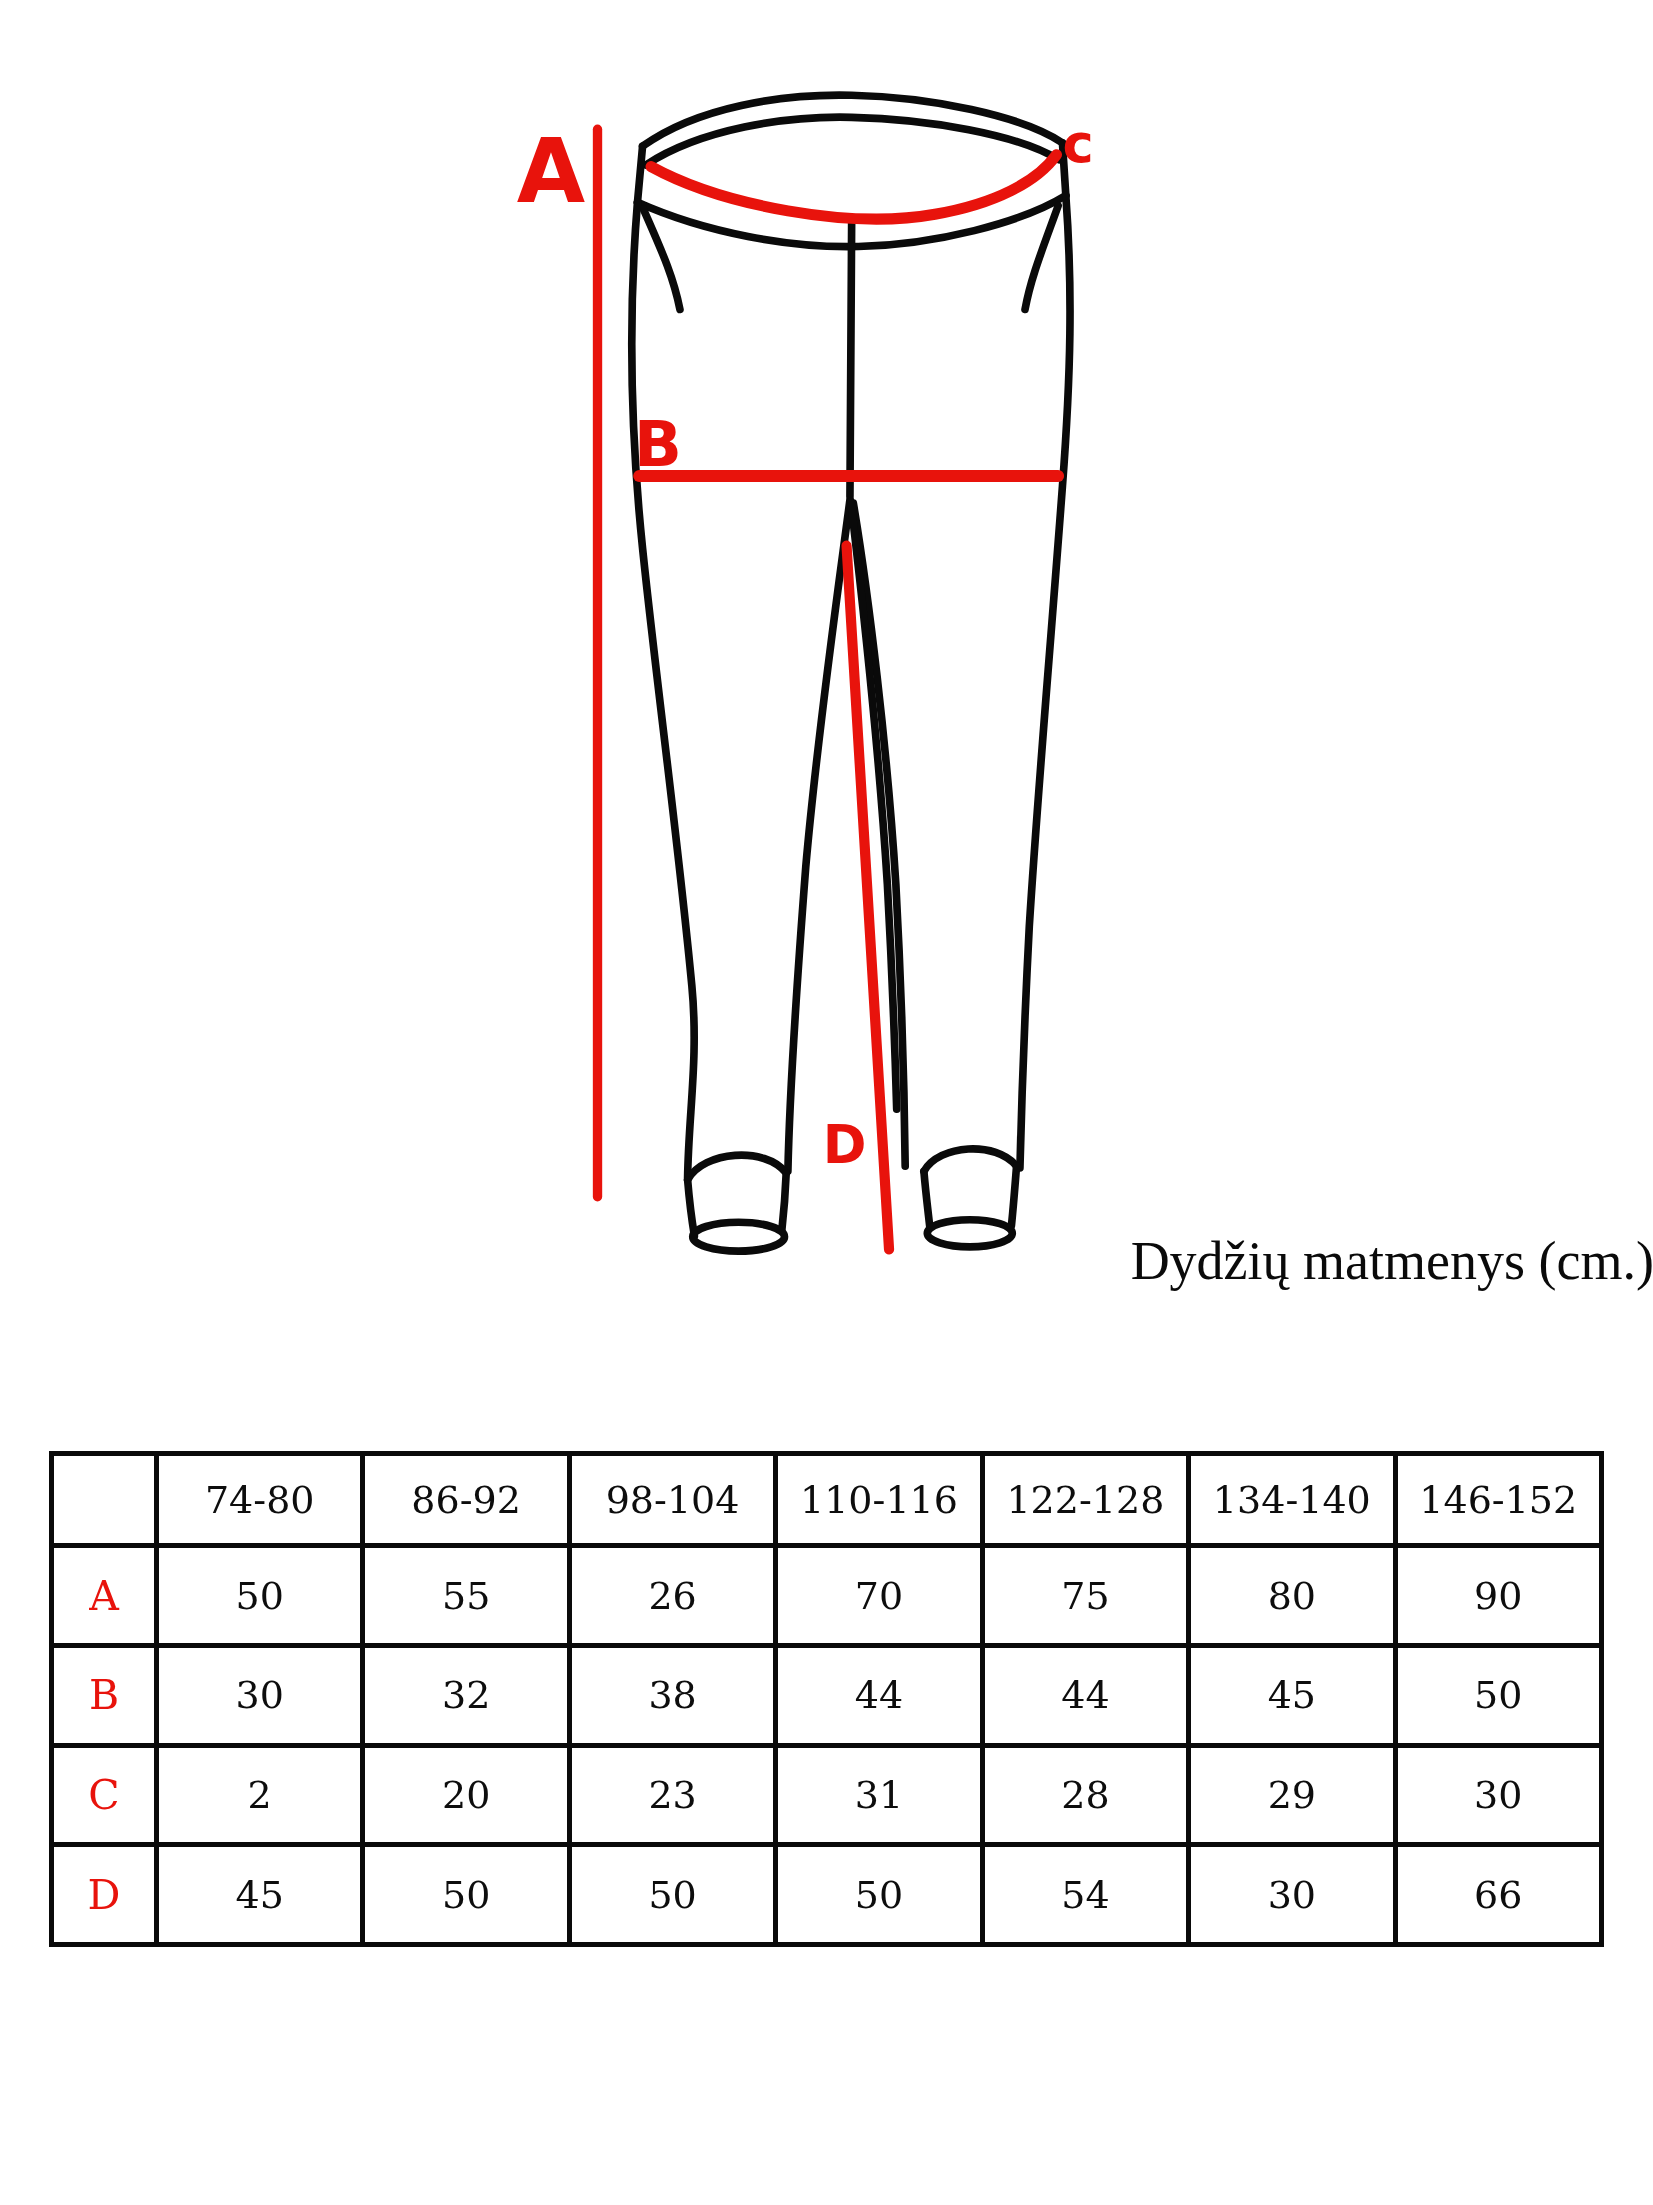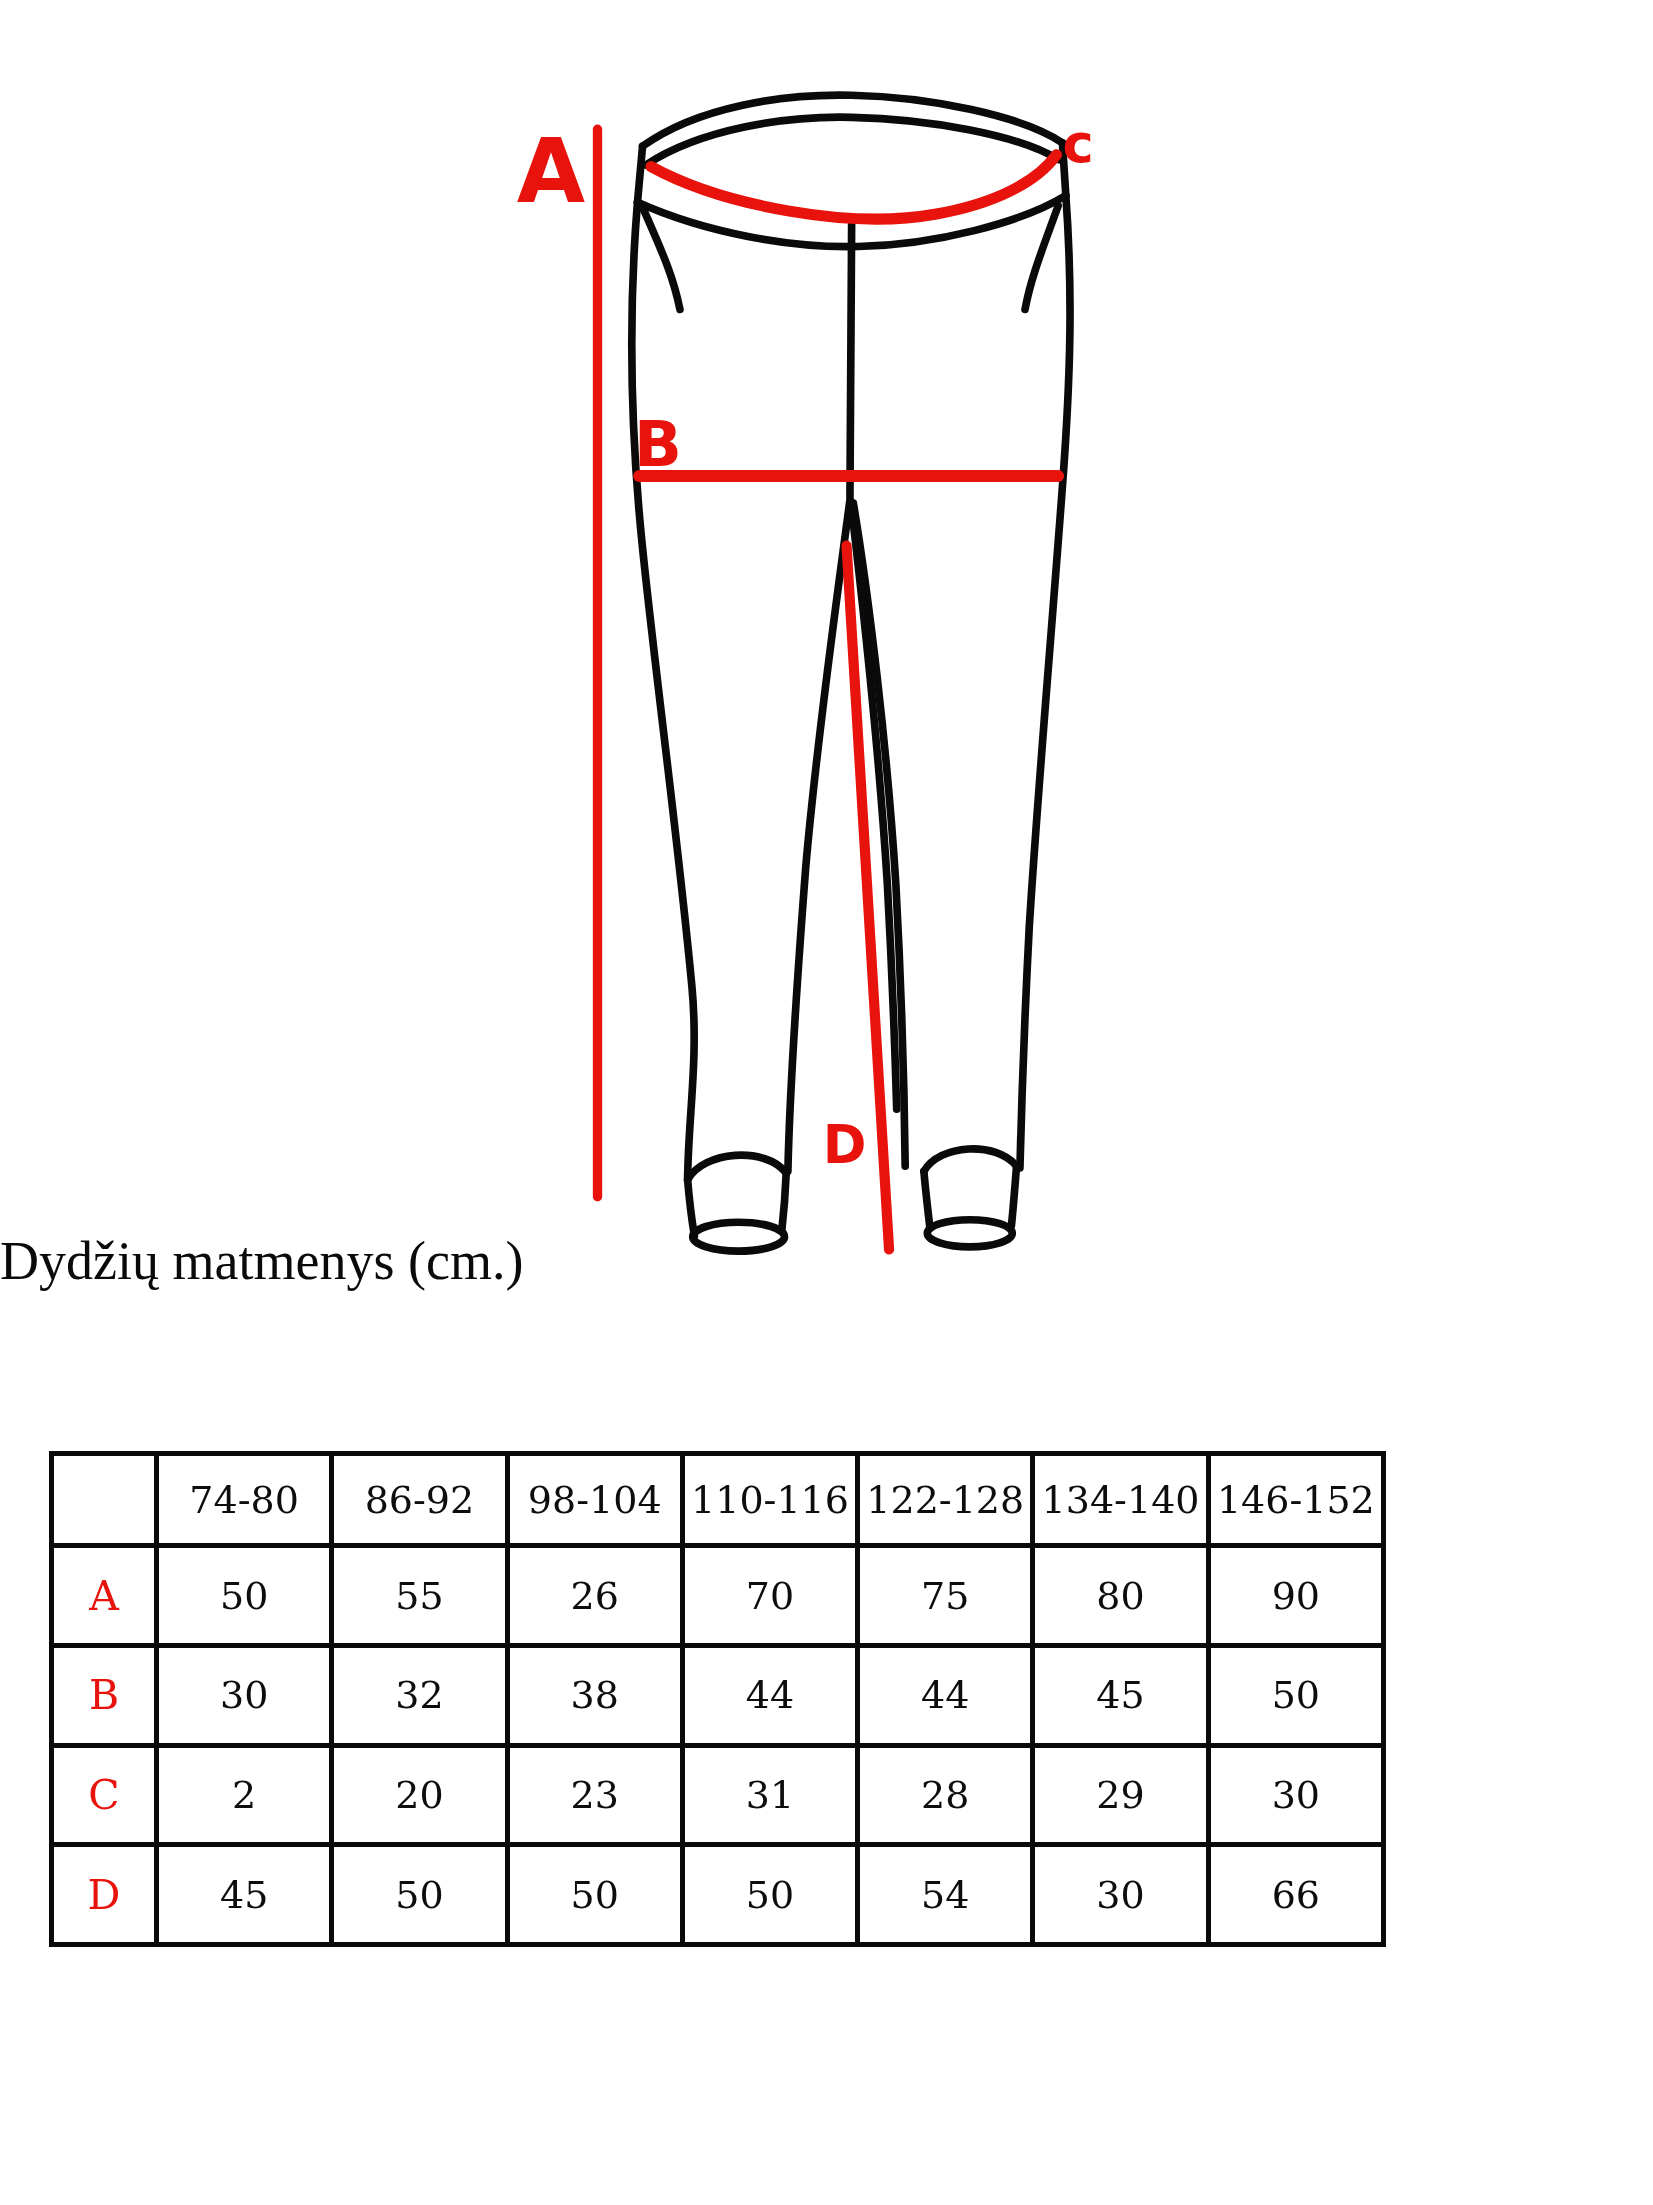--- a/index.html
+++ b/index.html
@@ -13,30 +13,30 @@
   }
   .diagram-wrap {
     position: absolute;
     left: 0; top: 0;
     width: 1654px; height: 1292px;
   }
   .caption {
     position: absolute;
     left: 0; top: 1222px;
     width: 1654px;
-    text-align: left;
+    text-align: right;
     font-family: "Liberation Serif", serif;
     font-size: 54px;
     line-height: 79px;
     color: #0a0a0a;
   }
   table.size-table {
     position: absolute;
     left: 49px; top: 1451px;
-    width: 1337px; height: 496px;
+    width: 1555px; height: 496px;
     border-collapse: collapse;
     table-layout: fixed;
     font-family: "DejaVu Serif", serif;
     font-size: 38px;
     color: #0d0d0d;
   }
   table.size-table td, table.size-table th {
     border: 5.1px solid #0a0a0a;
     text-align: center;
     vertical-align: middle;

